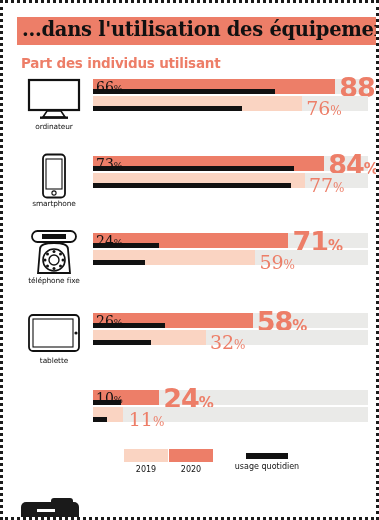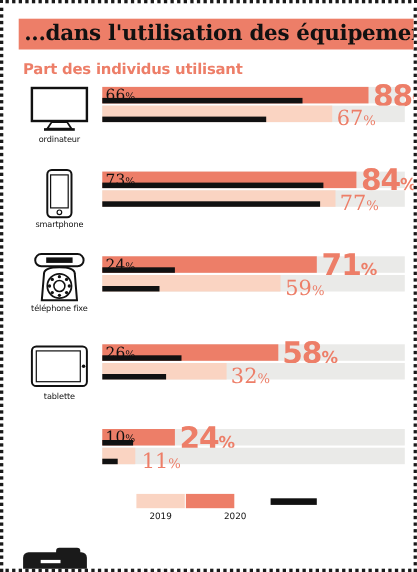--- a/index.html
+++ b/index.html
@@ -226,21 +226,21 @@
             <span>66</span><span class="pc">%</span>
           </div>
           <div class="bigval" style="left:89.5%">
             <span>88</span><span class="pc">%</span>
           </div>
         </div>
         <div class="barline">
           <div class="fill y2019" style="width:76%"></div>
           <div class="daily" style="width:54%"></div>
           <div class="smallval" style="left:77.5%">
-            <span>67</span><span class="pc">%</span>
+            <span>76</span><span class="pc">%</span>
           </div>
         </div>
       </div>
     </div>
 
     <div class="row r-smartphone">
       <div class="iconcell">
         <div class="iconbox">
           <svg width="30" height="46" viewBox="0 0 30 46">
             <rect x="4" y="1.5" width="22" height="43" rx="4" ry="4" fill="#fff" stroke="#111" stroke-width="1.8"></rect>
@@ -367,24 +367,25 @@
       </div>
     </div>
 
   </div>
 
   <div class="legend">
     <div class="legitem" style="left:110px;top:0;width:66px;">
       <div class="swatch sw-2019"></div>
       <div class="legtext">2019</div>
     </div>
-    <div class="legitem" style="left:155px;top:0;width:66px;text-align:right;">
+    <div class="legitem" style="left:155px;top:0;width:66px;">
       <div class="swatch sw-2020"></div>
       <div class="legtext">2020</div>
     </div>
     <div class="legitem" style="left:214px;top:0;width:100px;">
       <div class="sw-daily"></div>
+      <div class="legtext">usage quotidien</div>
     </div>
   </div>
 
   <div class="corner-device"></div>
 
 </div>
 
 </body></html>

